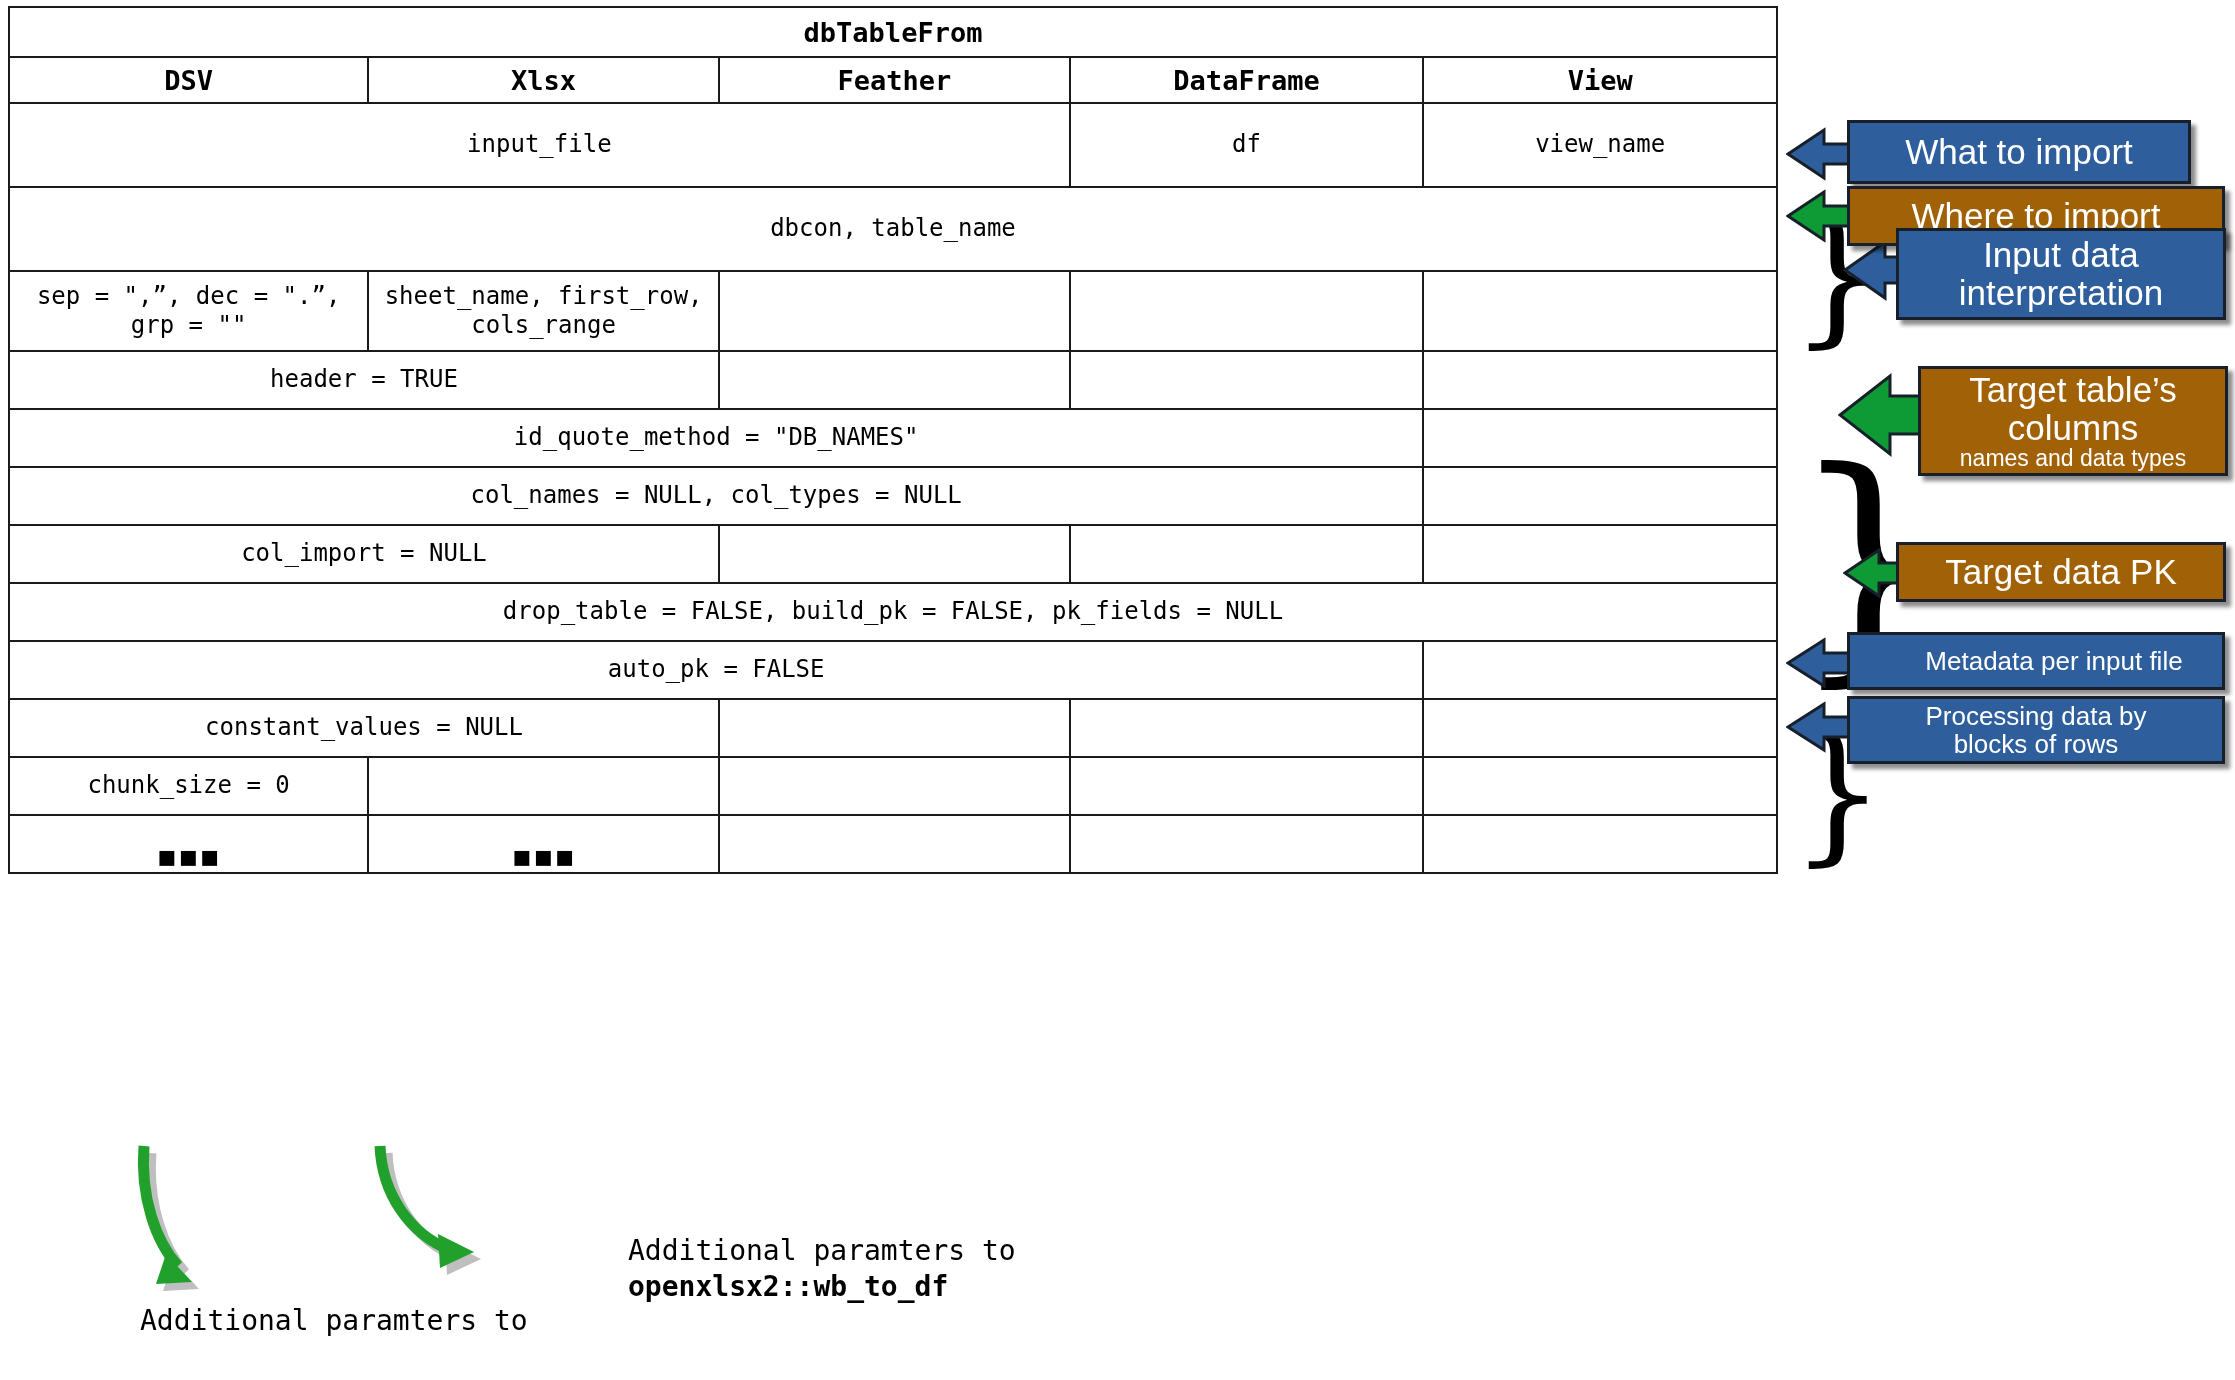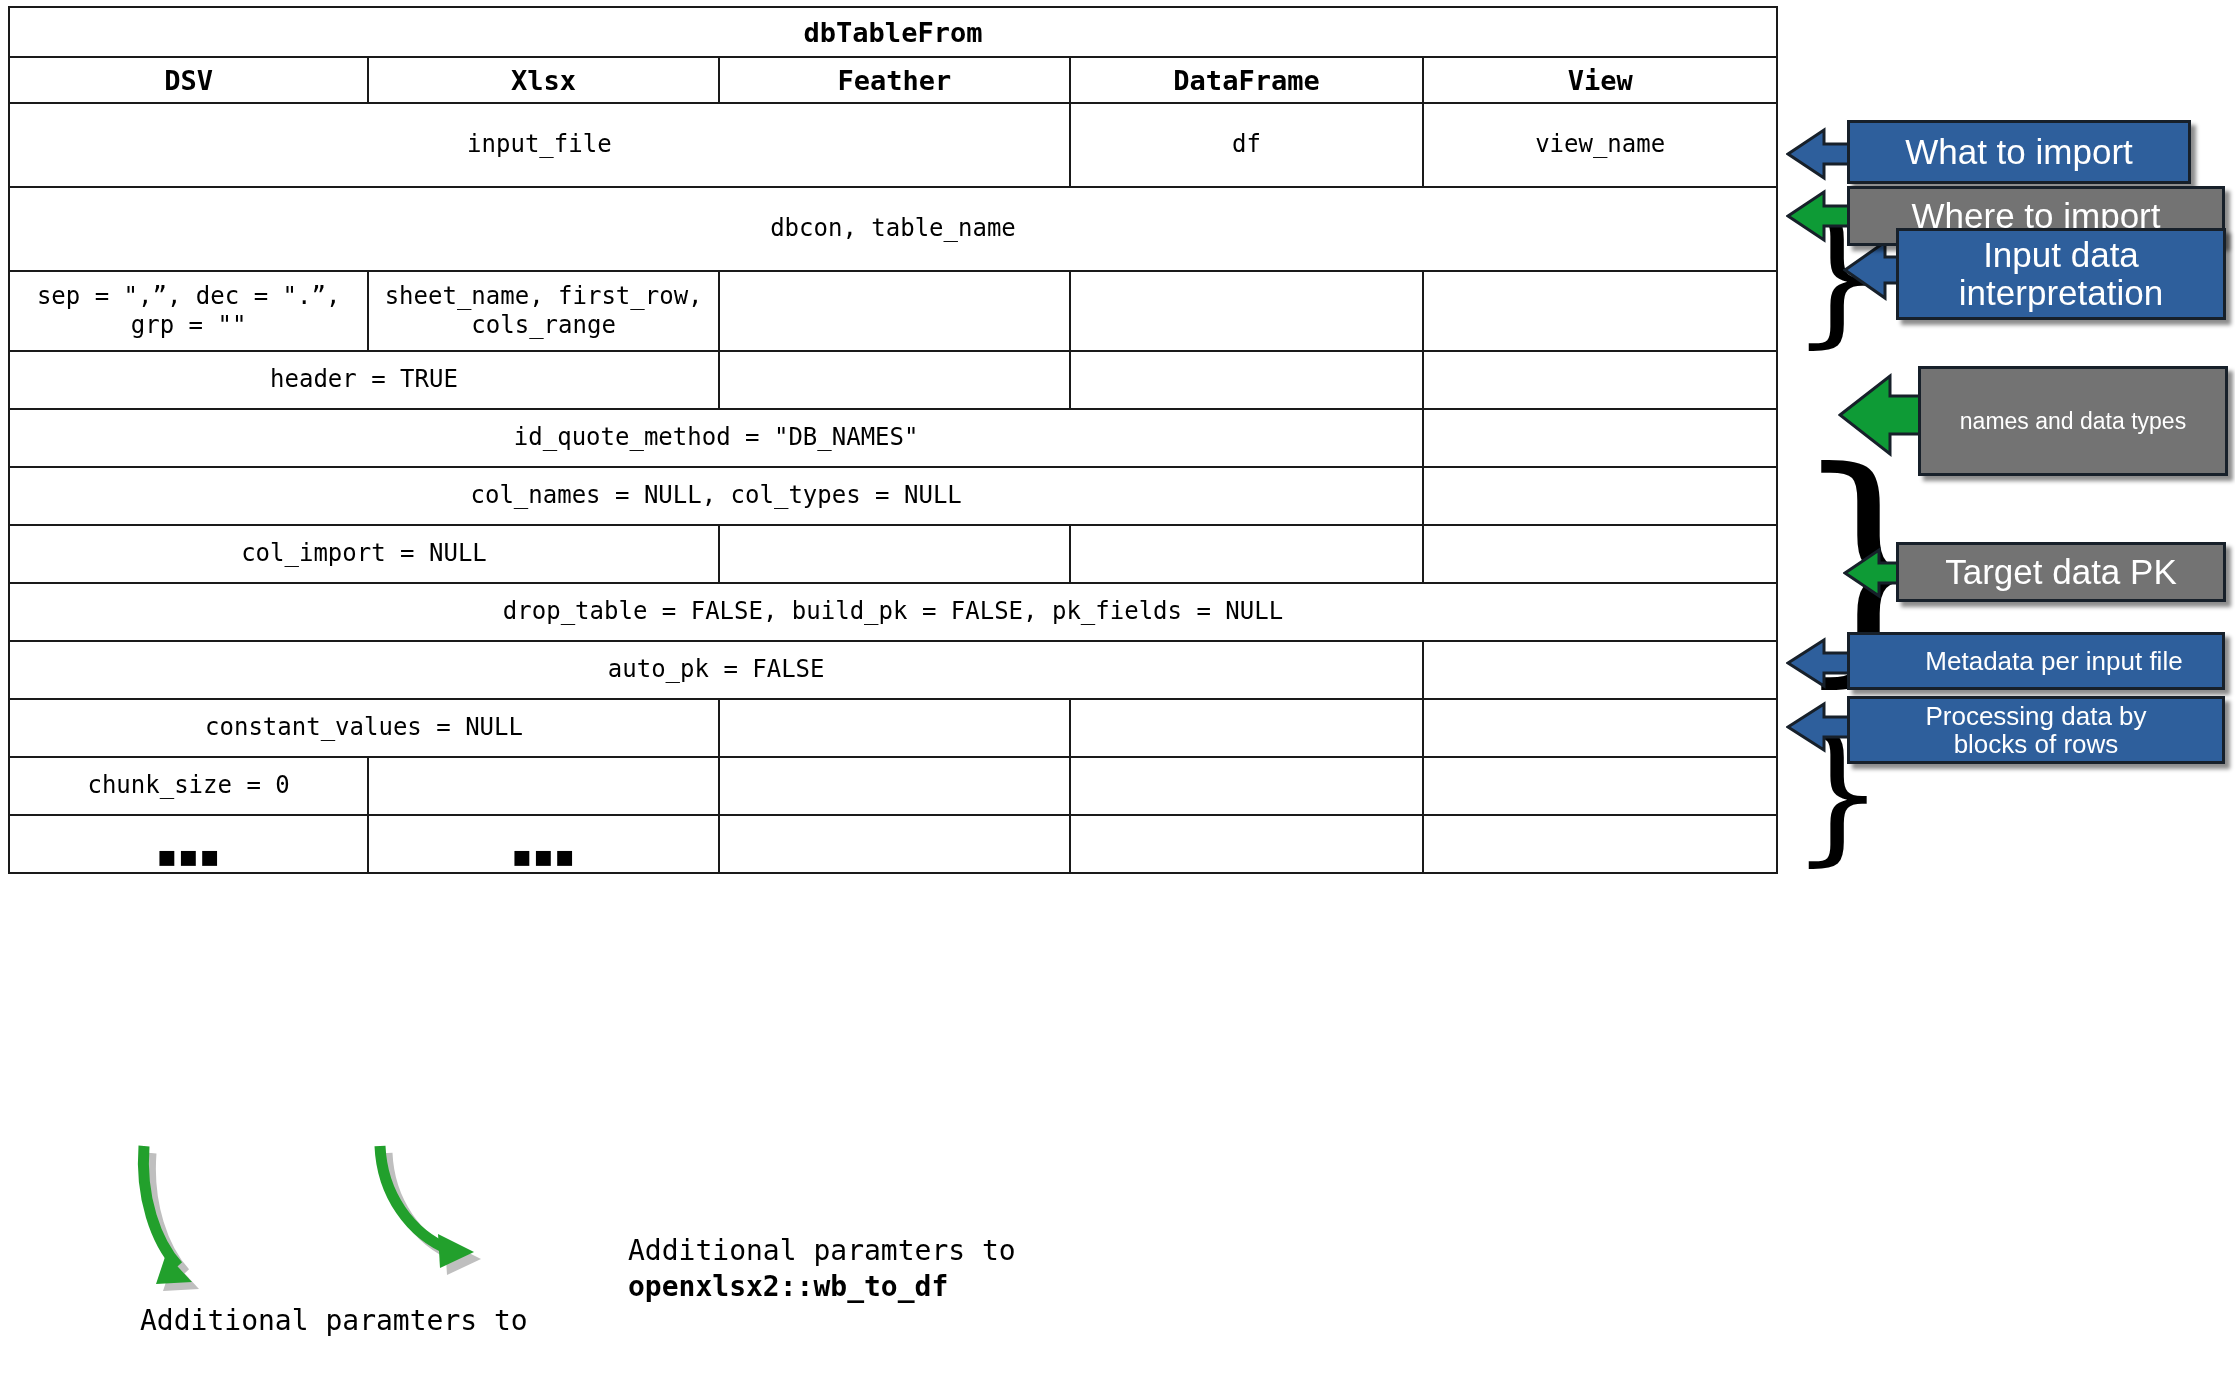--- a/index.html
+++ b/index.html
@@ -86,21 +86,21 @@
     display: flex;
     flex-direction: column;
     align-items: center;
     justify-content: center;
     text-align: center;
     box-shadow: 5px 5px 4px rgba(0,0,0,0.45);
     font-family: "Liberation Sans", sans-serif;
     line-height: 1.08;
   }
   .callout.blue  { background: #2E5F9C; }
-  .callout.green { background: #737373; align-items: center; }
+  .callout.green { background: #a16207; align-items: center; }
   .callout .big   { font-size: 35px; }
   .callout .med   { font-size: 26px; }
   .callout .small { font-size: 23px; }
 
   
   .arrow {
     position: absolute;
   }
 
   
@@ -296,20 +296,22 @@
 <div class="callout green" style="left:1847px; top:186px; width:378px; height:60px;">
   <span class="big">Where to import</span>
 </div>
 
 <div class="callout blue" style="left:1896px; top:228px; width:330px; height:92px; white-space:pre-line;">
   <span class="big">Input data
 interpretation</span>
 </div>
 
 <div class="callout green" style="left:1918px; top:366px; width:310px; height:110px;">
+  <span class="big" style="white-space:pre-line;">Target table’s
+columns</span>
   <span class="small">names and data types</span>
 </div>
 
 <div class="callout green" style="left:1896px; top:542px; width:330px; height:60px;">
   <span class="big">Target data PK</span>
 </div>
 
 <div class="callout blue" style="left:1847px; top:632px; width:378px; height:58px;padding-left:36px;">
   <span class="med">Metadata per input file</span>
 </div>

